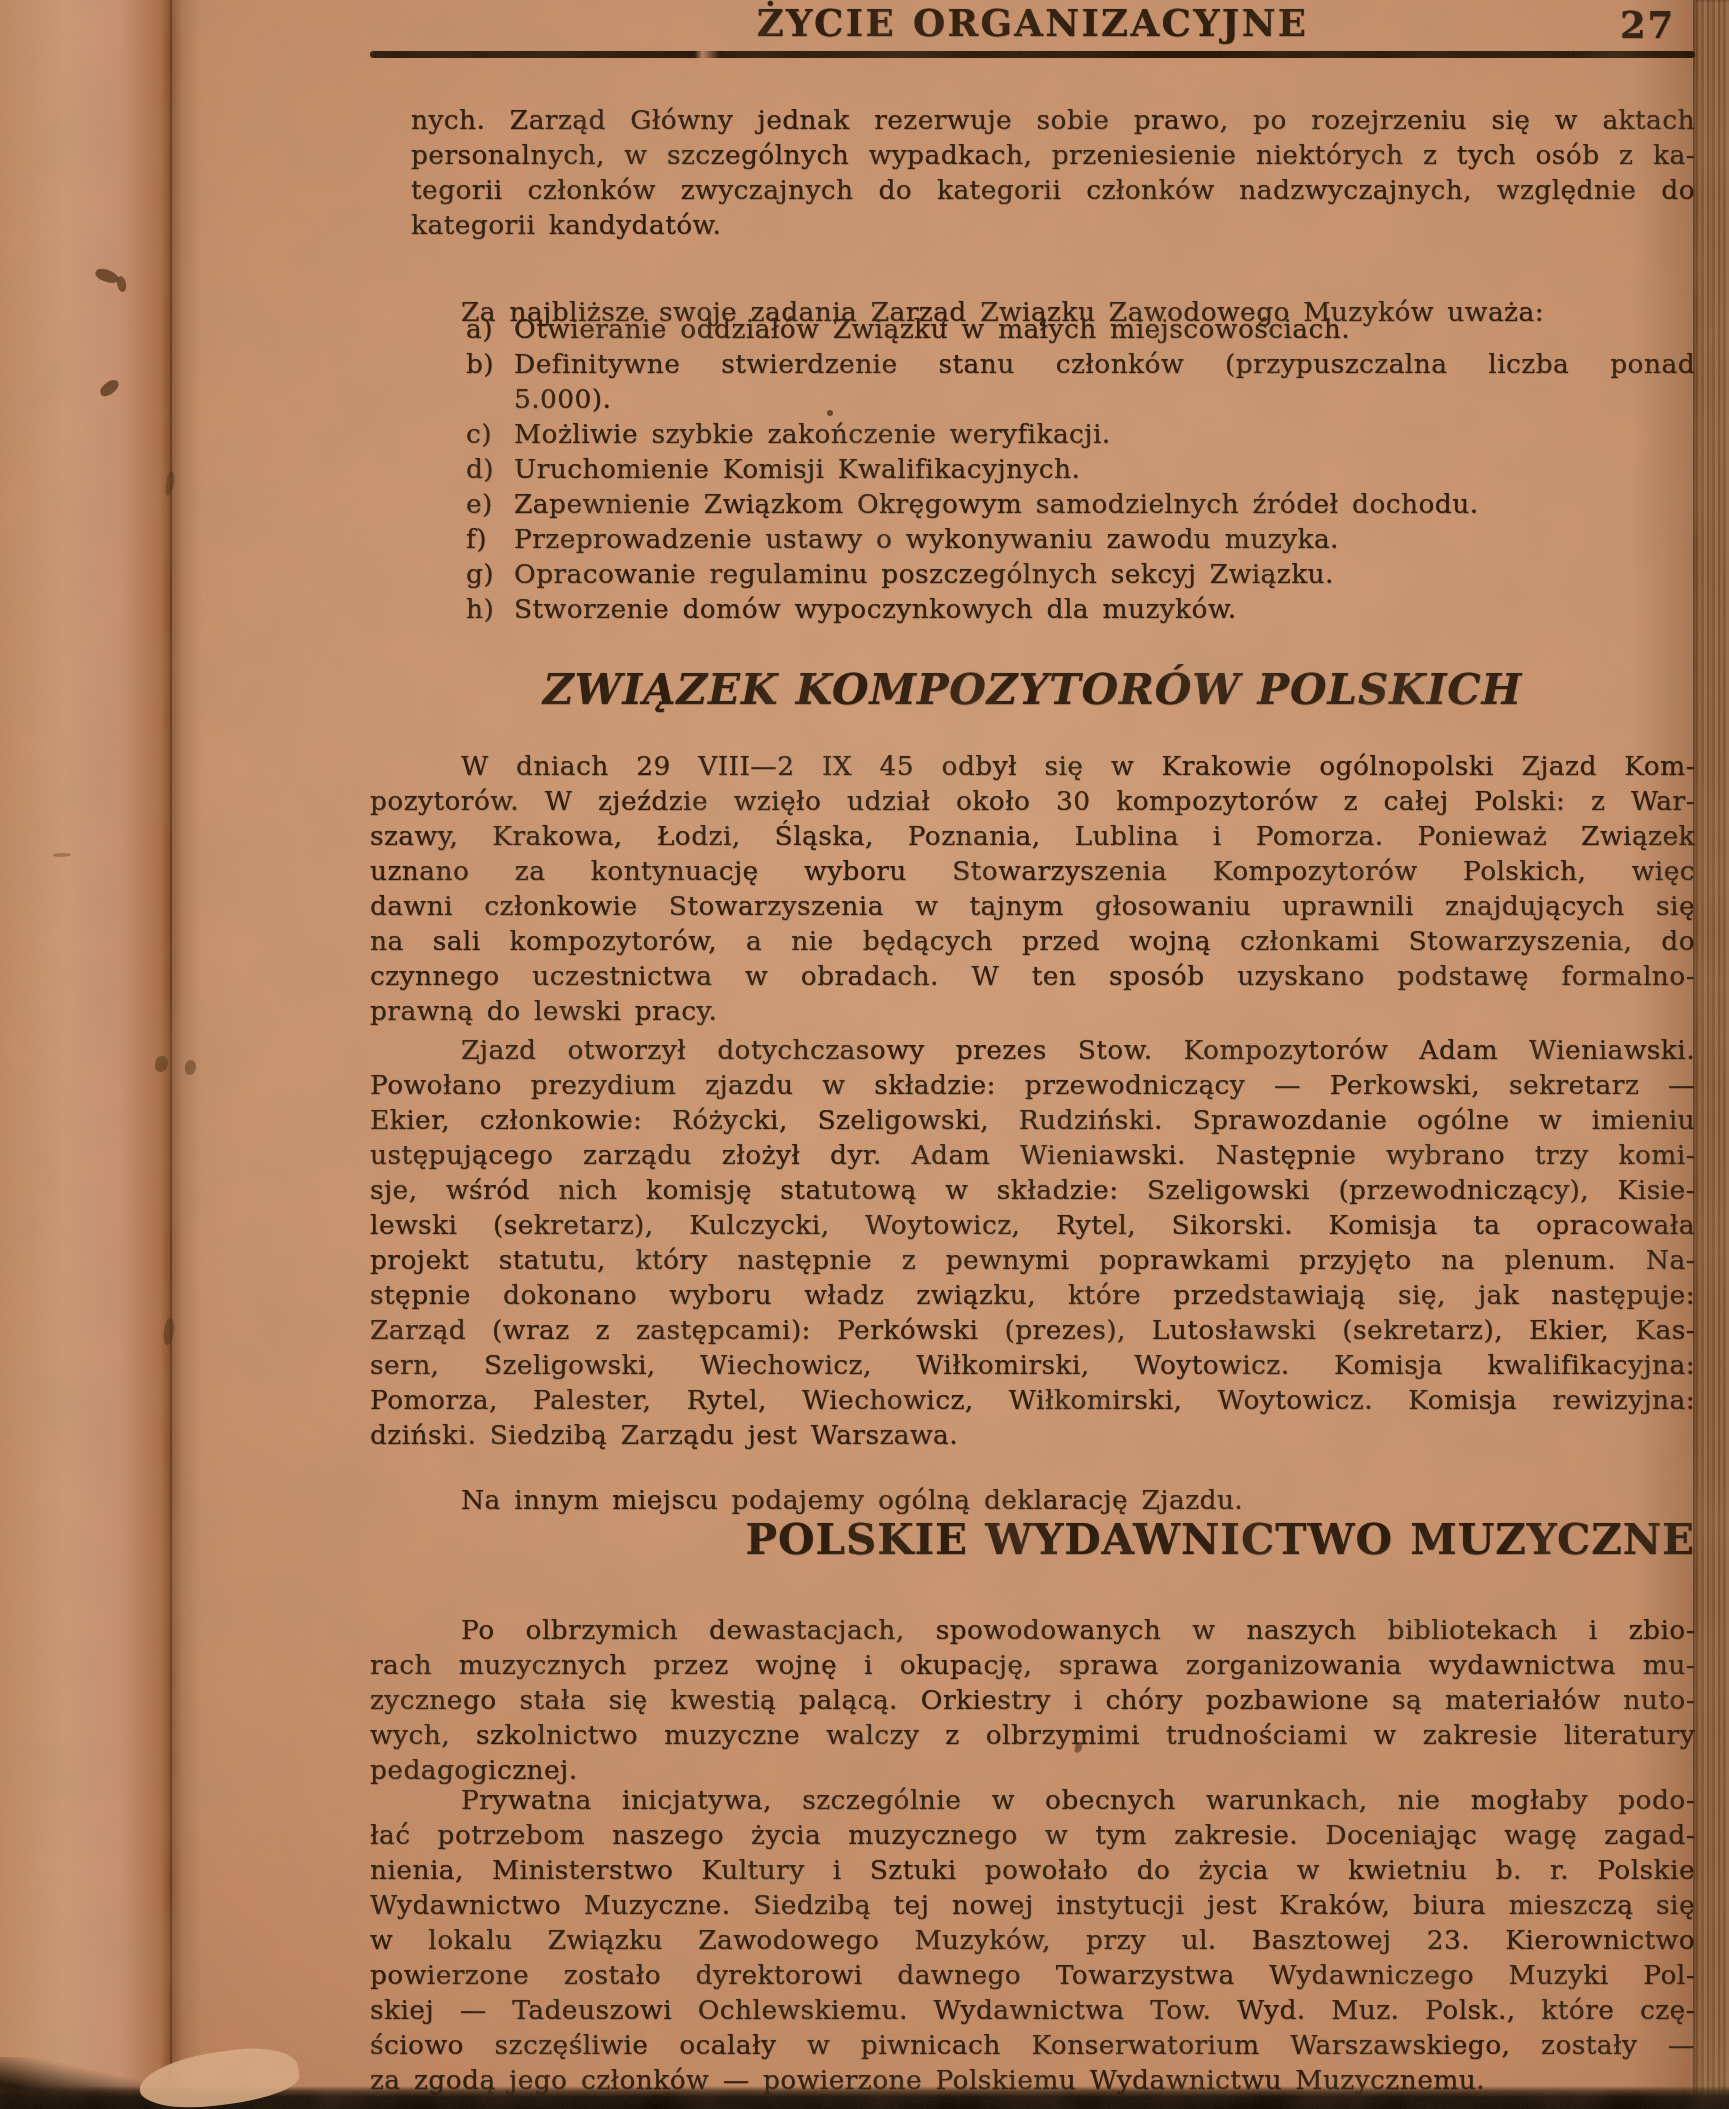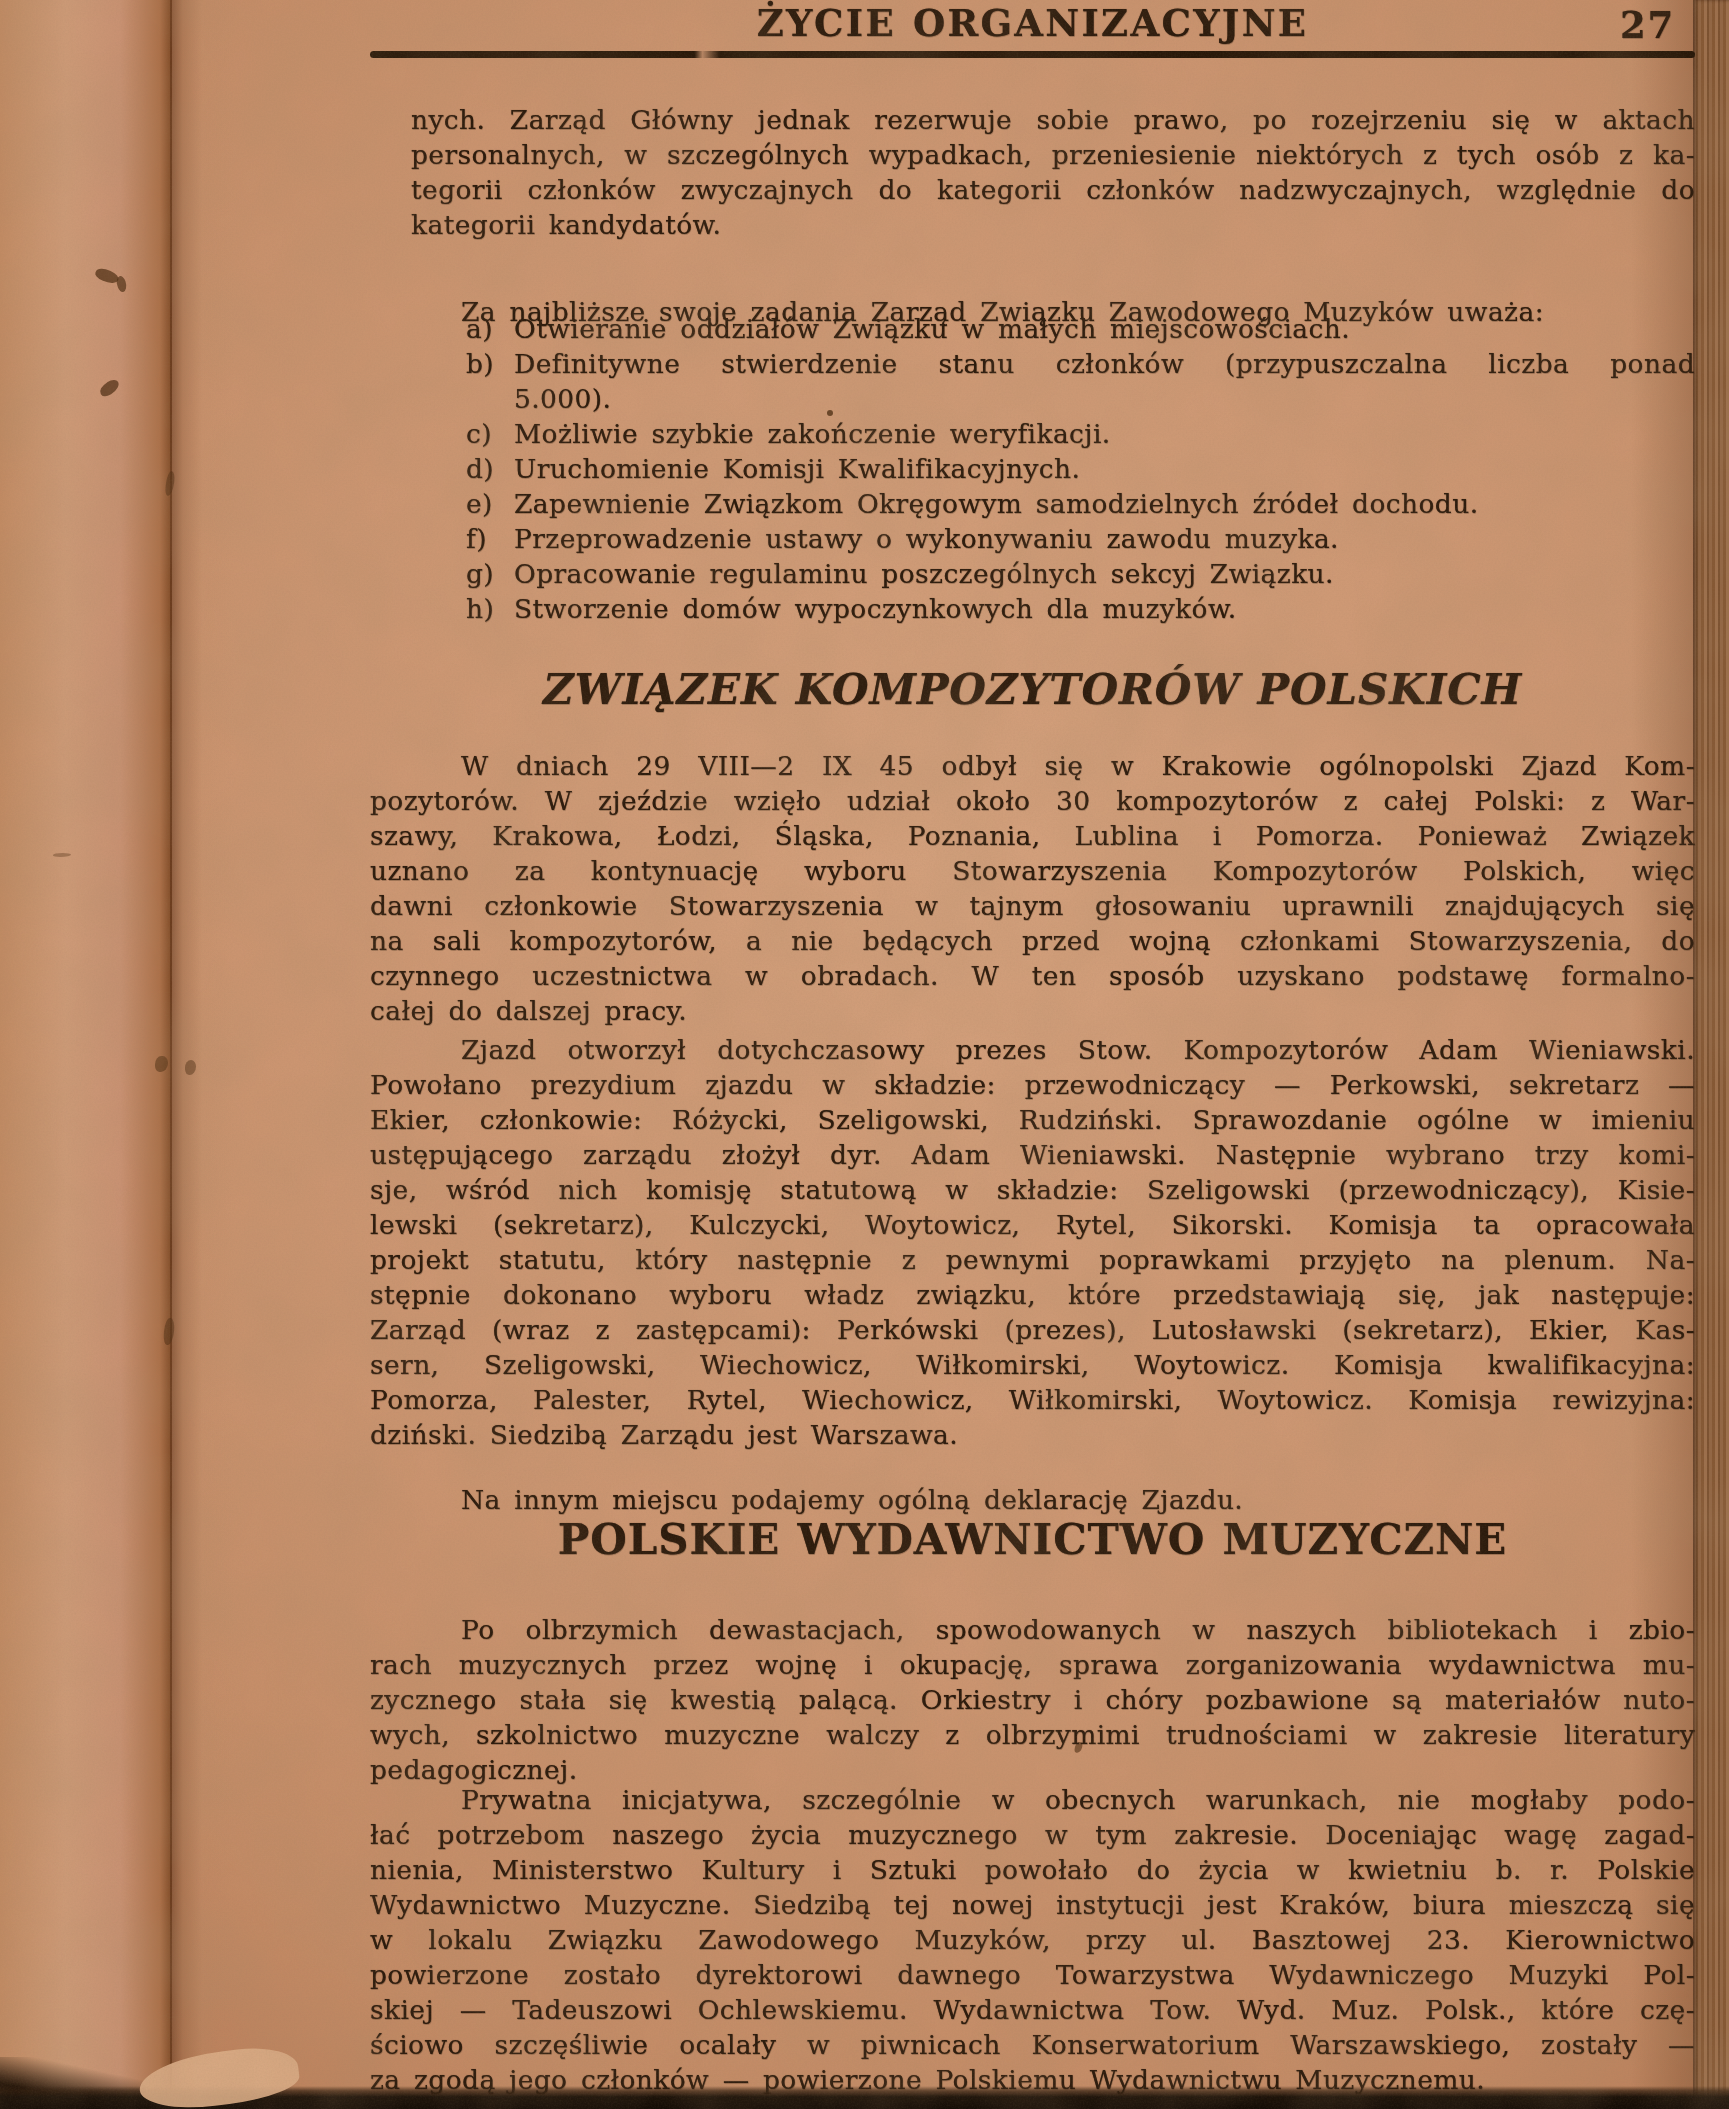--- a/index.html
+++ b/index.html
@@ -52,21 +52,21 @@
     color:#2b1a0c;font-size:26.5px;line-height:35px;letter-spacing:0.4px;word-spacing:1.8px;
     text-shadow:0 0 0.9px rgba(43,26,12,.65),0.5px 0.5px 0 rgba(43,26,12,.22);}
   .blk{position:absolute;left:0;right:0;}
   .running-head{top:1.8px;text-align:center;font-size:37px;line-height:42px;font-weight:bold;letter-spacing:2.3px;}
   .pagenum{position:absolute;top:3.7px;right:20px;left:auto;font-size:37px;line-height:42px;font-weight:bold;letter-spacing:1.8px;}
   .rule{top:51px;height:7.3px;border-radius:3.7px;
     background:linear-gradient(90deg,#281809 0%,#281809 24.5%,rgba(40,24,9,.12) 25.1%,#281809 26.4%,#281809 100%);}
   .shead{text-align:center;font-size:42px;line-height:53px;font-weight:bold;letter-spacing:0.9px;white-space:nowrap;}
   #p1{top:102px;margin-left:41px;} #p2{top:274px;} #list{top:311px;}
   #h1{top:663px;font-style:italic;} #p3{top:728px;} #p4{top:1012px;} #p5{top:1462px;}
-  #h2{top:1513px;} #p6{top:1592px;} #p7{top:1762px;}
+  #h2{top:1513px;text-align:right;} #p6{top:1592px;} #p7{top:1762px;}
   .ln{text-align:justify;text-align-last:justify;}
   .ln.last{text-align-last:left;word-spacing:4.6px;}
   .ln.ind{padding-left:91px;margin-top:20px;}
   .li{position:relative;padding-left:144px;}
   .li .mk{position:absolute;left:96px;top:0;}
   
   .tex{position:absolute;left:0;top:0;z-index:8;pointer-events:none;}
 </style>
 </head>
 <body>
@@ -137,21 +137,21 @@
 
     <div class="blk shead" id="h1">ZWIĄZEK KOMPOZYTORÓW POLSKICH</div>
     <div class="blk" id="p3">
         <div class="ln ind">W dniach 29 VIII—2 IX 45 odbył się w Krakowie ogólnopolski Zjazd Kom-</div>
         <div class="ln">pozytorów. W zjeździe wzięło udział około 30 kompozytorów z całej Polski: z War-</div>
         <div class="ln">szawy, Krakowa, Łodzi, Śląska, Poznania, Lublina i Pomorza. Ponieważ Związek</div>
         <div class="ln">uznano za kontynuację wyboru Stowarzyszenia Kompozytorów Polskich, więc</div>
         <div class="ln">dawni członkowie Stowarzyszenia w tajnym głosowaniu uprawnili znajdujących się</div>
         <div class="ln">na sali kompozytorów, a nie będących przed wojną członkami Stowarzyszenia, do</div>
         <div class="ln">czynnego uczestnictwa w obradach. W ten sposób uzyskano podstawę formalno-</div>
-        <div class="ln last">całej do dalszej pracy.</div>
+        <div class="ln last">prawną do lewski pracy.</div>
       </div>
     <div class="blk" id="p4">
         <div class="ln ind">Zjazd otworzył dotychczasowy prezes Stow. Kompozytorów Adam Wieniawski.</div>
         <div class="ln">Powołano prezydium zjazdu w składzie: przewodniczący — Perkowski, sekretarz —</div>
         <div class="ln">Ekier, członkowie: Różycki, Szeligowski, Rudziński. Sprawozdanie ogólne w imieniu</div>
         <div class="ln">ustępującego zarządu złożył dyr. Adam Wieniawski. Następnie wybrano trzy komi-</div>
         <div class="ln">sje, wśród nich komisję statutową w składzie: Szeligowski (przewodniczący), Kisie-</div>
         <div class="ln">lewski (sekretarz), Kulczycki, Woytowicz, Rytel, Sikorski. Komisja ta opracowała</div>
         <div class="ln">projekt statutu, który następnie z pewnymi poprawkami przyjęto na plenum. Na-</div>
         <div class="ln">stępnie dokonano wyboru władz związku, które przedstawiają się, jak następuje:</div>

